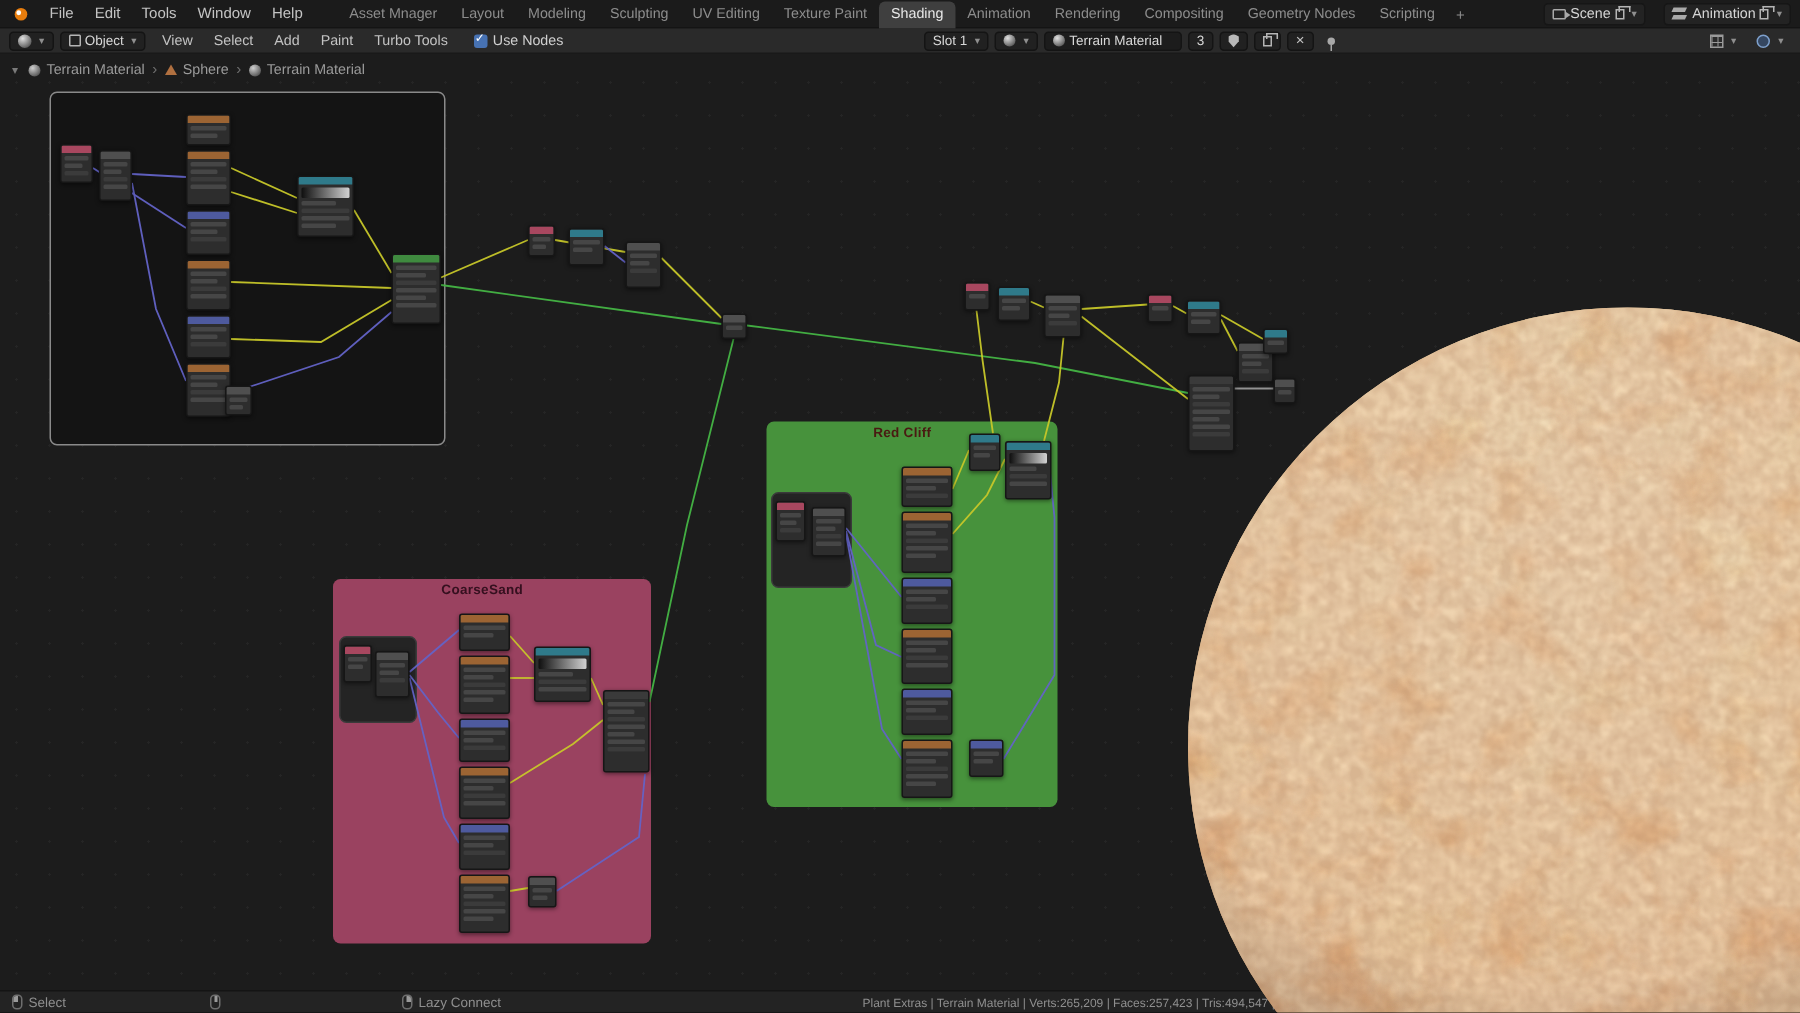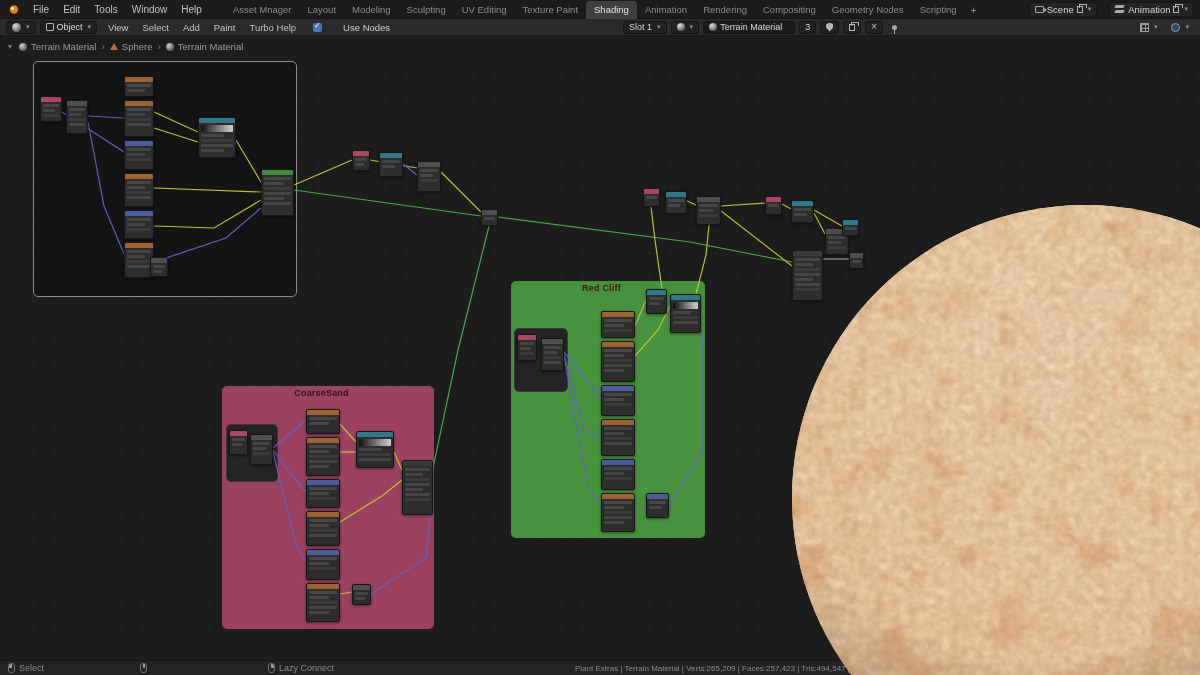--- a/index.html
+++ b/index.html
@@ -21,21 +21,21 @@
   .tb-field{color:#d5d5d5;font-size:9.5px;white-space:nowrap}
 
   
   .editor-header{position:absolute;top:19px;left:0;right:0;height:17px;background:#2a2a2a;border-bottom:1px solid #191919;
     display:flex;align-items:center;justify-content:space-between;z-index:5;font-size:9.5px;color:#d0d0d0;padding:0 6px}
   .eh-left,.eh-center,.eh-right{display:flex;align-items:center;gap:4px}
   .widget{display:inline-flex;align-items:center;gap:3px;background:#212121;border:1px solid #141414;border-radius:3px;
     height:13px;padding:0 5px;color:#d8d8d8;font-size:9px;white-space:nowrap}
   .plain{background:none;border:none}
   .dd::after{content:"\25BE";font-size:7px;color:#8f8f8f;margin-left:2px}
-  .checkbox-wrap{display:inline-flex;align-items:center;gap:21px;margin-left:6px}
+  .checkbox-wrap{display:inline-flex;align-items:center;gap:4px;margin-left:6px}
   .checkbox{width:9px;height:9px;background:#4772b3;border-radius:2px;position:relative}
   .checkbox::after{content:"\2713";position:absolute;left:1px;top:-2px;font-size:8px;color:#fff}
   .name-field{background:#1c1c1c;min-width:92px}
   
   .i-sphere{width:9px;height:9px;border-radius:50%;background:radial-gradient(circle at 35% 30%,#e0e0e0,#5e5e5e 75%);display:inline-block}
   .i-sphere.small{width:8px;height:8px}
   .i-objmode{width:8px;height:8px;border:1px solid #b5b5b5;border-radius:1px;display:inline-block}
   .i-shield{width:7px;height:9px;background:#b8b8b8;clip-path:polygon(50% 0,100% 20%,100% 55%,50% 100%,0 55%,0 20%);display:inline-block}
   .i-copy{width:6px;height:7px;border:1px solid #b5b5b5;position:relative;display:inline-block}
   .i-copy::before{content:"";position:absolute;left:1px;top:-3px;width:6px;height:3px;border:1px solid #b5b5b5;border-bottom:none}
@@ -550,21 +550,21 @@
       </span>
       <span class="widget dd">
         <span class="i-objmode"></span>
         <span>Object</span>
       </span>
       <nav class="menus" id="editor-menus">
           <span class="menu-item">View</span>
           <span class="menu-item">Select</span>
           <span class="menu-item">Add</span>
           <span class="menu-item">Paint</span>
-          <span class="menu-item">Turbo Help</span>
+          <span class="menu-item">Turbo Tools</span>
         </nav>
       <span class="checkbox-wrap">
         <span class="checkbox"></span>
         <span>Use Nodes</span>
       </span>
     </div>
     <div class="eh-center">
       <span class="widget dd">
         <span>Slot 1</span>
       </span>

